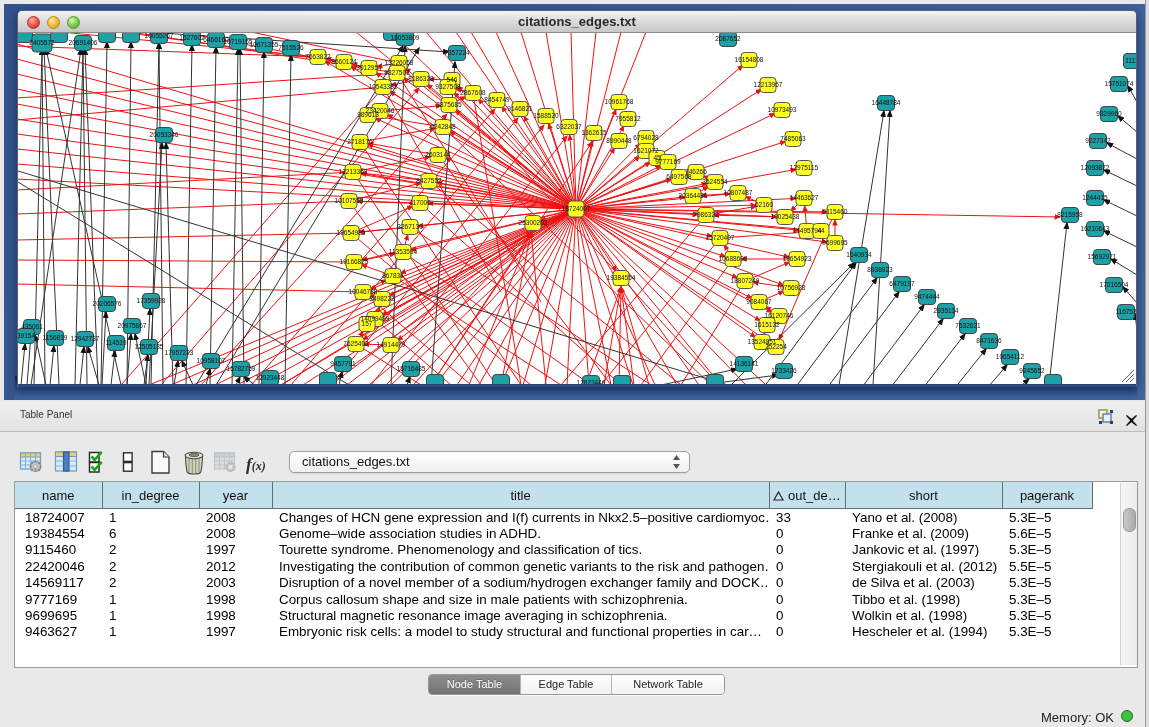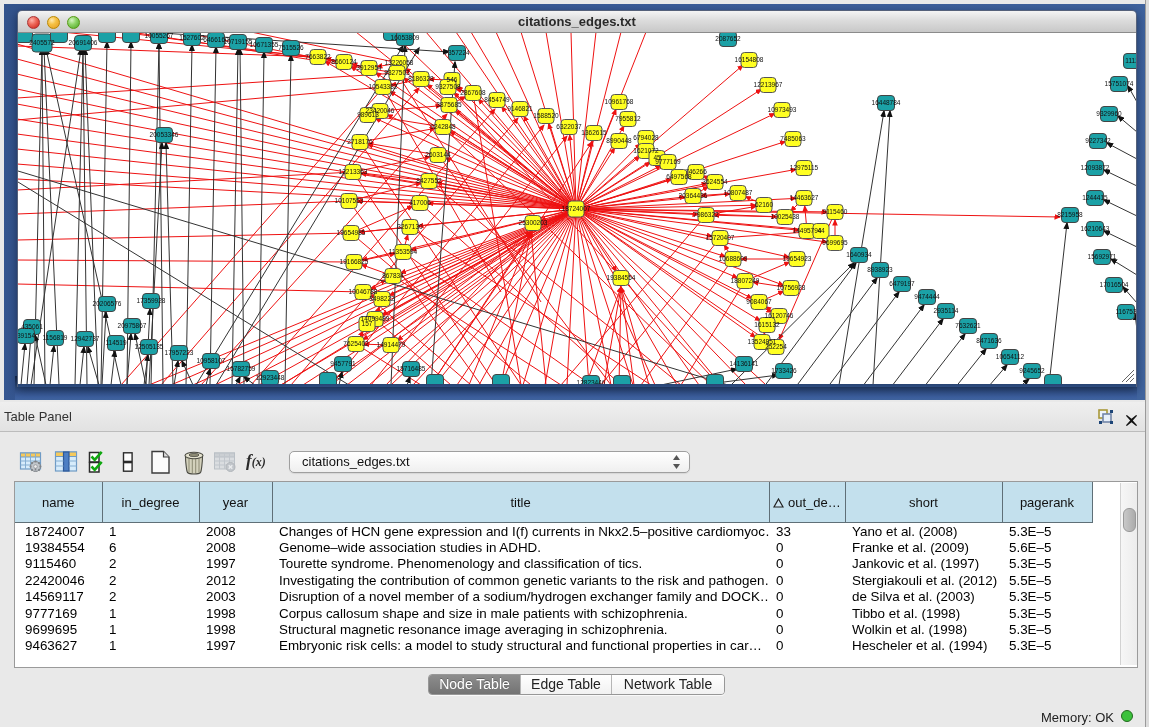--- a/index.html
+++ b/index.html
@@ -21,38 +21,38 @@
 #tl-y{left:29px;background:radial-gradient(circle at 35% 30%,#ffe9b0,#f5c144 40%,#eba930 75%,#c8851a);border:.5px solid #b80}
 #tl-g{left:49px;background:radial-gradient(circle at 35% 30%,#d6f5c4,#8fd468 40%,#66b83e 75%,#3f8f2a);border:.5px solid #591}
 #canvas{left:0;top:22px;width:1118px;height:351px;background:#fff;overflow:hidden}
 
 #lstrip{left:0;top:0;width:4px;height:400px;background:#e9e9e9}
 #rstrip{right:0;top:0;width:3px;height:727px;background:#dcdcdc;border-left:1px solid #9a9a9a}
 #tstrip{left:0;top:0;width:1149px;height:4px;background:#e9e9e9}
 
 #tpanel{left:0;top:400px;width:1146px;height:327px;background:#e9e9e9}
 #tphead{left:0;top:2px;width:100%;height:29px;background:linear-gradient(#efefef,#e2e2e2);border-bottom:1px solid #bcbcbc}
-#tptitle{left:4px;top:7px;font-size:13px;color:#333}
+#tptitle{left:20px;top:7px;font-size:10px;color:#333}
 #toolbar{left:0;top:32px;width:100%;height:48px}
 #dropdown{left:289px;top:51px;width:387px;height:20px;border:1px solid #9f9f9f;border-radius:5px;
  background:linear-gradient(#fff,#efefef);font-size:13px;color:#111;line-height:20px;padding-left:12px;
  box-shadow:0 1px 1px rgba(0,0,0,.08)}
 #tablewrap{left:14px;top:81px;width:1122px;height:185px;background:#fff;border:1px solid #9a9a9a;overflow:hidden}
 table{border-collapse:collapse;table-layout:fixed;width:1104px;font-size:12.5px}
-th{background:#c3e0ed;height:40px;font-weight:normal;color:#111;font-size:13px;
+th{background:#c3e0ed;height:26px;font-weight:normal;color:#111;font-size:13px;
  border-right:1px solid #5f6f77;border-bottom:1px solid #5f6f77;padding:0;overflow:hidden;white-space:nowrap}
 th:first-child{border-left:none}
 td:first-child{padding-left:10px}
 td{height:16.4px;padding:0 0 0 7px;color:#000;white-space:nowrap;overflow:hidden;font-size:13.4px}
 #vsb{left:1105px;top:1px;width:16px;height:182px;background:linear-gradient(90deg,#f6f6f6,#ececec);border-left:1px solid #d2d2d2}
 #vsbthumb{left:2px;top:25px;width:11px;height:22px;background:linear-gradient(90deg,#c9c9c9,#ababab);border:1px solid #999;border-radius:6px}
 
 #segs{left:428px;top:274px;height:19px;display:flex;border:1px solid #979797;border-radius:4px;overflow:hidden;
  box-shadow:0 1px 0 rgba(255,255,255,.7)}
-.seg{text-align:center;line-height:19px;font-size:14px;box-sizing:border-box;background:linear-gradient(#fff,#f1f1f1);color:#222;border-left:1px solid #b5b5b5}
+.seg{text-align:center;line-height:19px;font-size:11px;box-sizing:border-box;background:linear-gradient(#fff,#f1f1f1);color:#222;border-left:1px solid #b5b5b5}
 .seg:first-child{border-left:none}
 .seg.sel{background:linear-gradient(#8d8d8d,#737373);color:#fff;text-shadow:0 -1px 0 rgba(0,0,0,.25)}
 #mem{right:32px;top:310px;font-size:13px;color:#222}
 #memdot{right:13px;top:310px;width:10px;height:10px;border-radius:50%;background:#3cc23c;border:1px solid #23691f}
 
 .icon{position:absolute;top:18px}
 </style>
 </head>
 <body>
 <div id="desktop" class="abs">
@@ -707,21 +707,21 @@
       <ellipse cx="13" cy="5.5" rx="9" ry="3.2" fill="#e4e2cf" stroke="#4a4a42" stroke-width="1.1"></ellipse>
       <ellipse cx="13" cy="5" rx="5" ry="1.6" fill="#8f8d77" stroke="#4a4a42" stroke-width=".8"></ellipse>
     </svg>
     <svg class="icon" style="left:213px" width="24" height="24" viewBox="0 0 24 24" opacity="0.5">
       <rect x="1.5" y="3" width="20" height="16" fill="#ccd2d8" stroke="#8b97a3"></rect>
       <rect x="1.5" y="3" width="20" height="4" fill="#aeb6bf" stroke="#8b97a3"></rect>
       <path d="M1.5,11 h20 M1.5,15 h20 M6.5,3 v16 M11.5,3 v16 M16.5,3 v16" stroke="#9aa5b0" fill="none"></path>
       <circle cx="17.5" cy="17" r="4.5" fill="#9aa3ad" stroke="#7b848d"></circle>
       <path d="M15.7,15.2 l3.6,3.6 M19.3,15.2 l-3.6,3.6" stroke="#eef1f4" stroke-width="1.4"></path>
     </svg>
-    <div class="icon abs" style="left:246px;top:20px;font-size:17px;font-style:italic;font-weight:bold;color:#2a2a2a;font-family:'Liberation Serif',serif;line-height:18px">f<span style="font-size:12px">(x)</span></div>
+    <div class="icon abs" style="left:246px;top:20px;font-size:17px;font-style:italic;font-weight:bold;color:#2a2a2a;font-family:'Liberation Serif',serif;line-height:25px">f<span style="font-size:12px">(x)</span></div>
     <div id="dropdown" class="abs" style="top:19px">citations_edges.txt
       <svg class="abs" style="right:8px;top:3px" width="9" height="14" viewBox="0 0 9 14">
         <path d="M4.5,0 L8,5 L1,5 z" fill="#555"></path>
           <path d="M4.5,14 L8,9 L1,9 z" fill="#555"></path>
       </svg>
     </div>
   </div>
   <div id="tablewrap" class="abs">
     <table>
       <colgroup>

